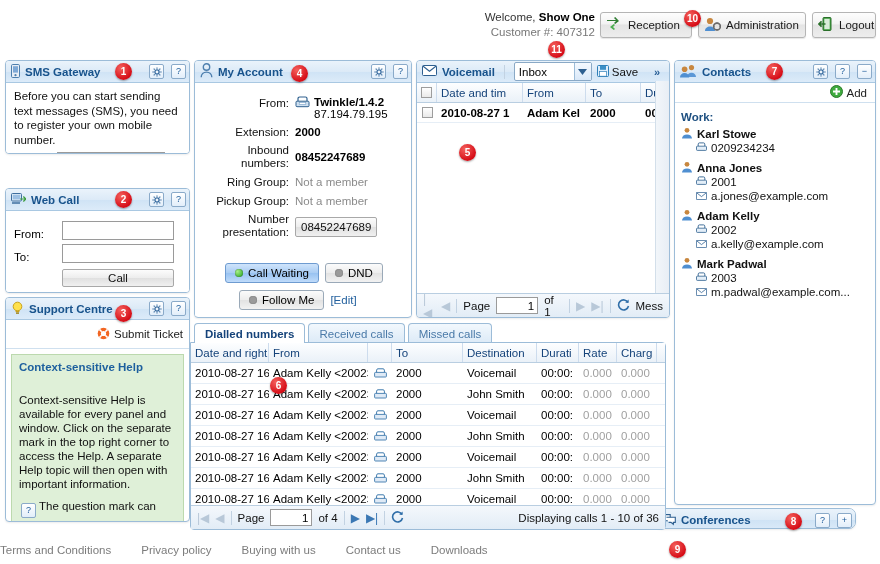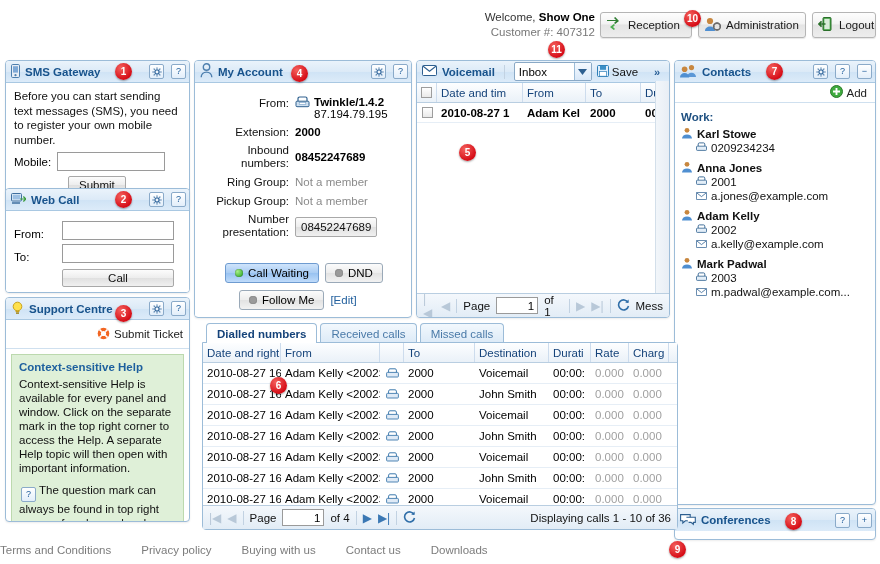--- a/index.html
+++ b/index.html
@@ -84,40 +84,40 @@
     padding: 0 3px; color: #000;
   }
   .btn {
     border: 1px solid #a8a8a8; border-radius: 2px;
     background: linear-gradient(to bottom,#fcfcfc,#ededed 50%,#e0e0e0 51%,#f0f0f0);
     font-family: "Liberation Sans", sans-serif; font-size: 11.5px;
     padding: 2px 10px; cursor: pointer; color: #111;
   }
 
   
-  #sms { left: 5px; top: 60px; width: 185px; height: 149px; }
+  #sms { left: 5px; top: 60px; width: 185px; height: 94px; }
   .sms-text { color:#111; font-size:11.5px; line-height:14.5px; }
   .sms-row { display:flex; align-items:center; margin-top:5px; gap:6px;}
   .sms-row label { font-size:11.5px; }
 
   
   #webcall { left: 5px; top: 188px; width: 185px; height: 105px; }
   .wc-row { display:flex; align-items:flex-end; margin:4px 0 0 0; }
   .wc-row label { width: 48px; font-size:11.5px; }
 
   
   #support { left: 5px; top: 297px; width: 185px; height: 225px; }
   .ticketbar { height:29px; display:flex; align-items:center; justify-content:flex-end;
                padding-right:6px; gap:4px; background:#fff; border-bottom:1px solid #cfe0ef;}
   .ticketbar .lbl { font-size:11.5px; color:#222; }
   .helpbox {
     margin: 5px; background: #dff0d8; border: 1px solid #bcd9ae;
     padding: 6px 7px; height: 170px; overflow: hidden;
   }
-  .help-h { font-weight: bold; color:#1d5f9e; font-size:11.5px; margin-bottom:4px;}
+  .help-h { font-weight: bold; color:#1d5f9e; font-size:11.5px; margin-bottom:20px;}
   .help-p { font-size:11.5px; line-height:14px; color:#111; }
   .help-p2 { font-size:11.5px; line-height:14px; color:#111; margin-top:8px; }
 
   
   #account { left: 194px; top: 60px; width: 218px; height: 258px; }
   .acc-row { display:flex; margin-top:5px; font-size:11.5px; align-items:flex-start; }
   .acc-lab { width: 92px; text-align:right; padding-right:6px; color:#111; line-height:14px;}
   .acc-val { flex:1; color:#000; line-height:14px; }
   .acc-val.bold { font-weight:bold; }
   .acc-val.grey { color:#8b8b8b; }
@@ -186,25 +186,25 @@
   #contacts { left: 674px; top: 60px; width: 202px; height: 445px; }
   .addbar { height:20px; display:flex; align-items:center; justify-content:flex-end;
             padding-right:8px; gap:4px; border-bottom:1px solid #cfe0ef; background:#fff; }
   .addbar .lbl { font-size:11.5px; color:#222; }
   .ct-group { font-weight:bold; font-size:11.5px; color:#1d4f80; margin:6px 0 4px 6px; }
   .ct-item { margin: 0 0 6px 6px; }
   .ct-name { display:flex; align-items:center; gap:4px; font-weight:bold; font-size:11.5px; color:#111; }
   .ct-sub { display:flex; align-items:center; gap:4px; font-size:11.5px; color:#111; margin-left:15px; line-height:14px;}
 
   
-  #conferences { left: 674px; top: 508px; width: 202px; height: 32px; }
+  #conferences { left: 654px; top: 508px; width: 202px; height: 21px; border-radius: 7px; }
   #conferences .phead { border-bottom:none; }
 
   
-  #calllog { position:absolute; left:202px; top:322px; width:476px; height:208px; }
+  #calllog { position:absolute; left:190px; top:322px; width:476px; height:208px; }
   .tabstrip { display:flex; align-items:flex-end; height:21px; gap:3px; padding-left:4px; }
   .tab {
     height:20px; padding:0 10px; display:flex; align-items:center;
     font-size:11.5px; border:1px solid #9cbcd8; border-bottom:none;
     border-radius:4px 4px 0 0; cursor:pointer;
     background: linear-gradient(to bottom,#f2f8fd,#dceaf7);
     color:#4a7aa8;
   }
   .tab.active { background:#fff; color:#15437a; font-weight:bold; position:relative; z-index:3; }
   .logbox {

